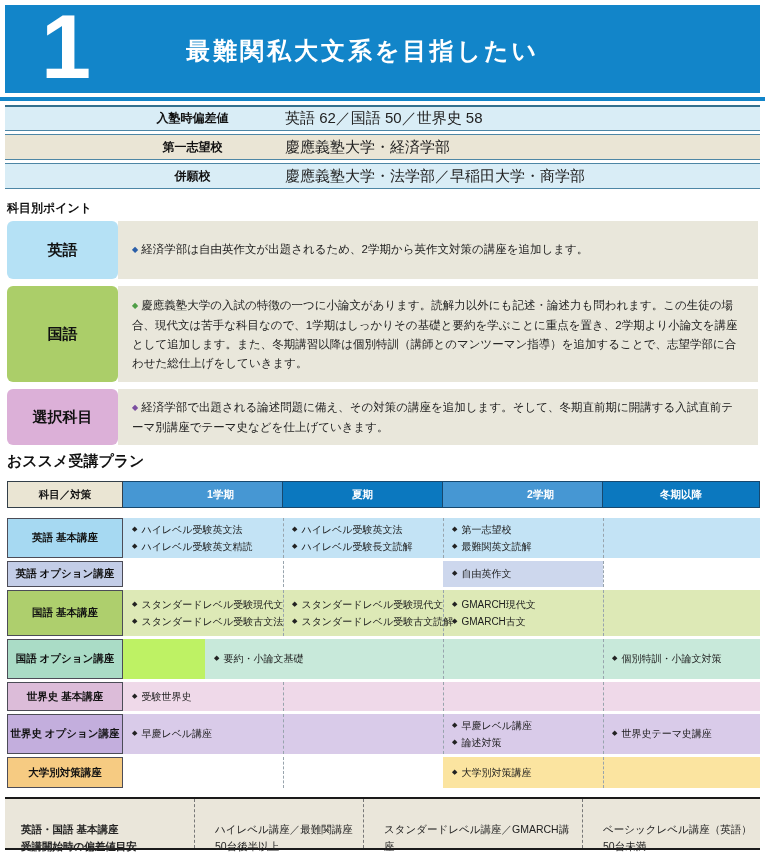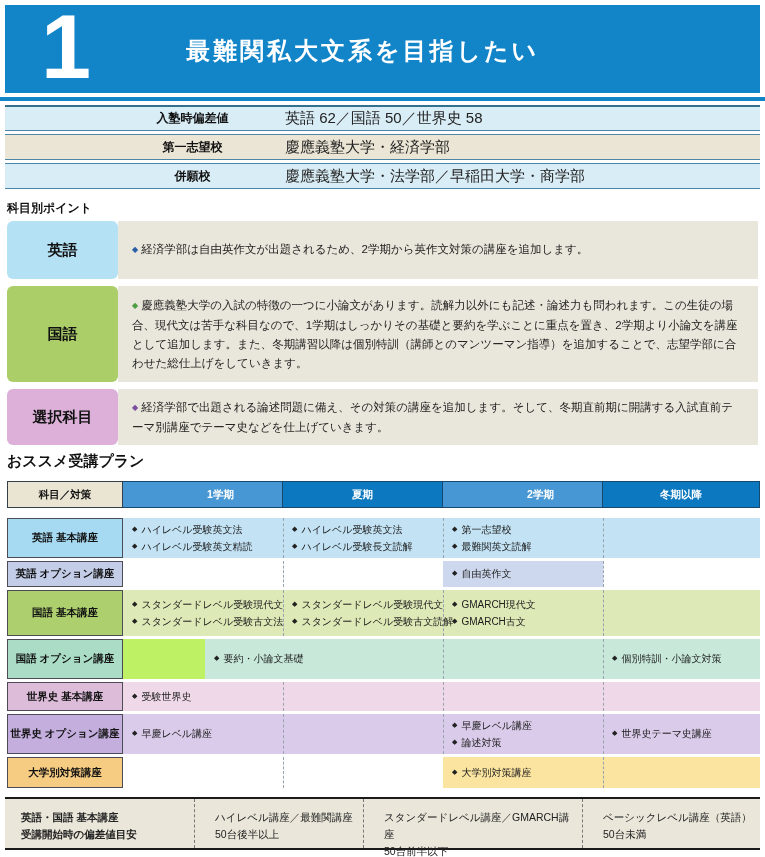--- a/index.html
+++ b/index.html
@@ -64,21 +64,21 @@
   .lab-r3 { background:#aadcc6; } .band-r3 { background:#c8e9da; }
   .lab-r4 { background:#dcbcd9; } .band-r4 { background:#efd9e9; }
   .lab-r5 { background:#c3aedd; } .band-r5 { background:#d9cbe9; }
   .lab-r6 { background:#f6cb82; } .band-r6 { background:#fbe4a0; }
 
   .h40 { height:40px; } .h26 { height:26px; } .h46 { height:46px; }
   .h38 { height:40px; } .h29 { height:29px; } .h31 { height:31px; }
 
   
   .legend { position:absolute; left:5px; top:797px; width:755px; height:53px; background:#eae6da; border-top:2px solid #1a1a1a; border-bottom:2px solid #1a1a1a; display:flex; }
-  .legend-col { padding:10px 6px 0 20px; font-size:10.5px; line-height:17px; color:#222; }
+  .legend-col { padding:22px 6px 0 20px; font-size:10.5px; line-height:17px; color:#222; }
   .lg1 { width:190px; padding-left:16px; font-weight:bold; border-right:1px dashed #777; }
   .lg2 { width:169px; border-right:1px dashed #777; }
   .lg3 { width:219px; border-right:1px dashed #777; }
   .lg4 { flex:1; }
 </style>
 </head>
 <body>
 
 <div class="page">
 

